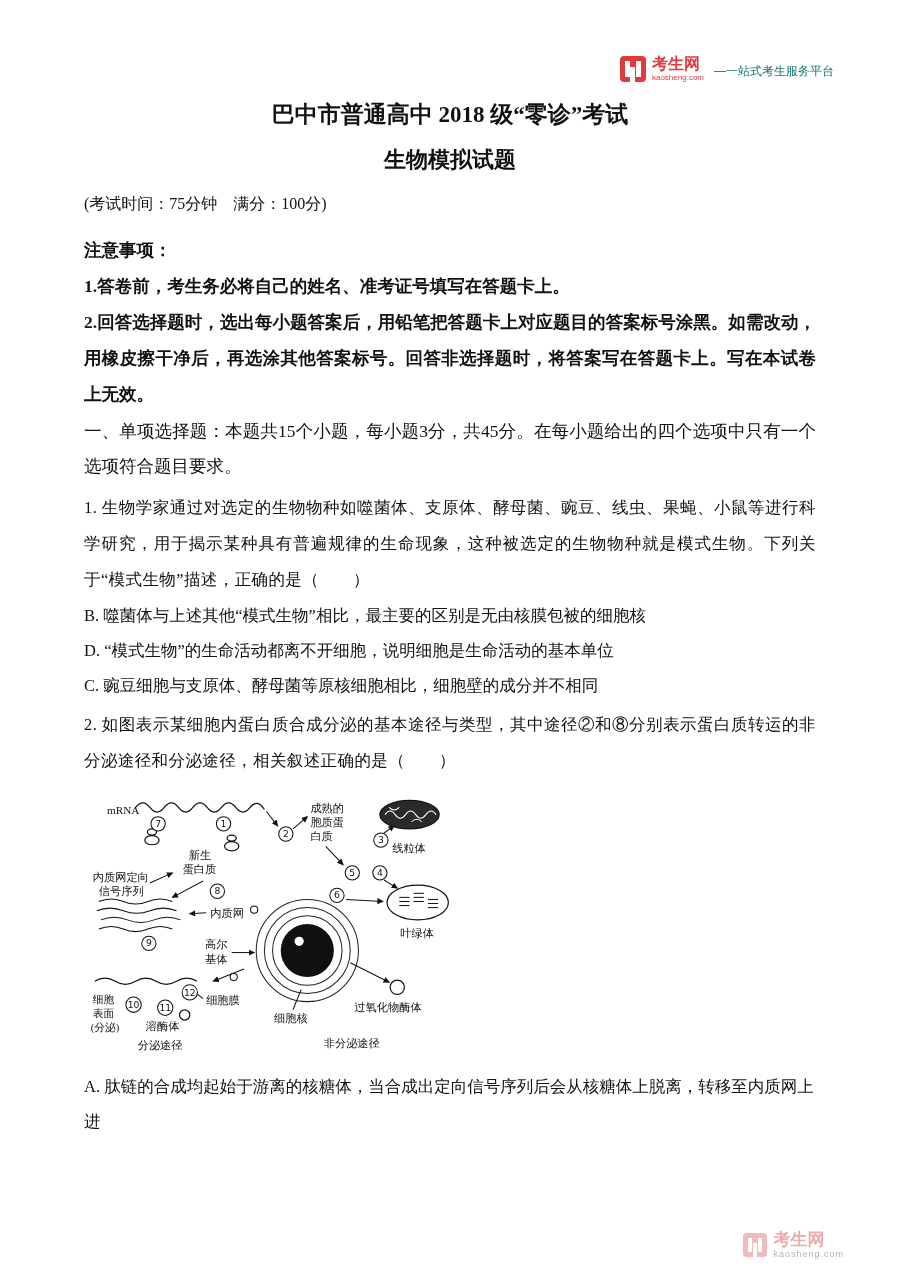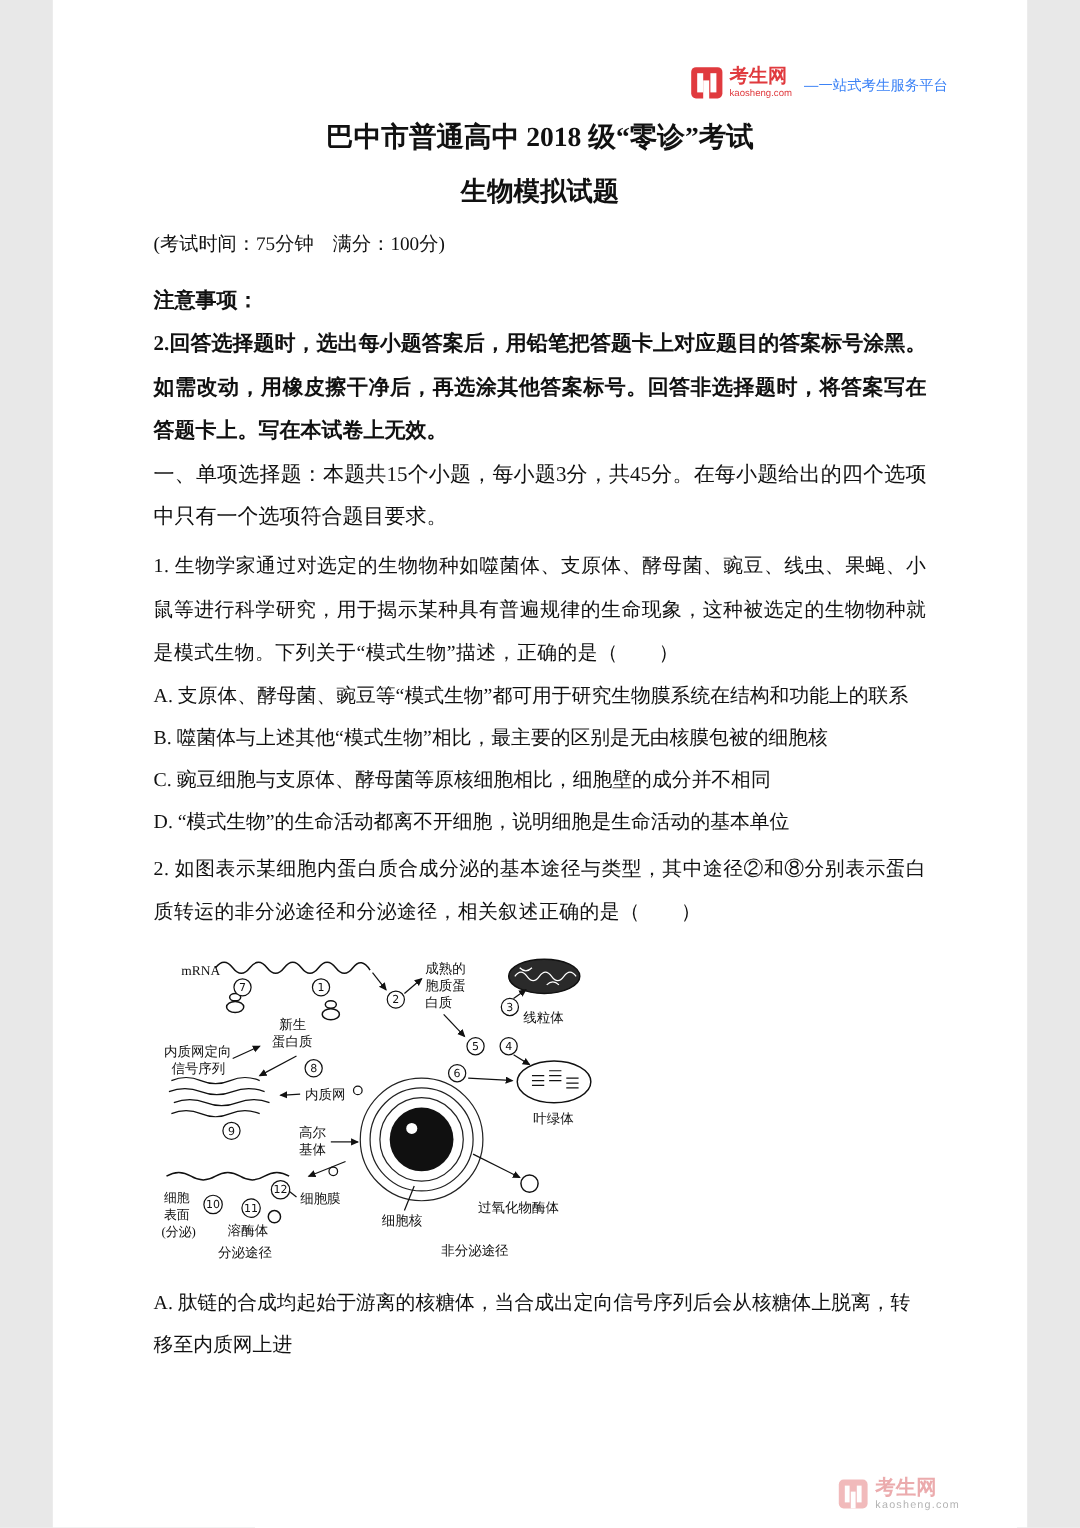--- a/index.html
+++ b/index.html
@@ -1,35 +1,35 @@
 <!DOCTYPE html>
 <html><head>
 <meta charset="utf-8">
 <style>
   html,body{margin:0;padding:0;background:#e8e8e8;}
   .page{
     position:relative;
-    width:812px;height:1273px;
+    width:900px;height:1273px;
     margin:0 auto;
     background:#ffffff;
     font-family:"Liberation Serif","DejaVu Serif",serif;
     color:#111;
     overflow:hidden;
   }
   .content{padding:100px 84px 0 84px;}
 
   
   .logo{position:absolute;top:56px;right:66px;display:flex;align-items:center;gap:6px;}
   .logo-icon{position:relative;width:26px;height:26px;background:#e03a3e;border-radius:4px;flex:0 0 auto;}
   .logo-icon::before{content:"";position:absolute;left:5px;top:5px;width:5px;height:16px;background:#fff;}
   .logo-icon::after{content:"";position:absolute;right:5px;top:5px;width:5px;height:16px;background:#fff;box-shadow:-6px 6px 0 0 #fff;}
   .logo-text{display:flex;flex-direction:column;line-height:1;}
   .logo-brand{font-family:"Liberation Sans",sans-serif;font-weight:bold;font-size:16px;color:#e03a3e;}
   .logo-domain{font-family:"Liberation Sans",sans-serif;font-size:8px;color:#e03a3e;margin-top:2px;}
-  .logo-tagline{font-family:"Liberation Sans",sans-serif;font-size:12px;color:#3b82f6;margin-left:4px;align-self:flex-end;padding-bottom:2px;}
+  .logo-tagline{font-family:"Liberation Sans",sans-serif;font-size:12px;color:#0f766e;margin-left:4px;align-self:flex-end;padding-bottom:2px;}
 
   
   .title{text-align:center;font-size:23px;font-weight:bold;margin:0 0 16px 0;line-height:30px;}
   .subtitle{text-align:center;font-size:22px;font-weight:bold;margin:0 0 18px 0;line-height:28px;}
   .exam-meta{text-align:left;font-size:16px;font-weight:normal;margin:0 0 16px 0;line-height:24px;}
 
   
   .notice-heading{font-size:17.5px;font-weight:bold;line-height:36px;margin:0;}
   .notice-item{font-size:17.5px;font-weight:bold;line-height:36px;margin:0;text-align:justify;}
   .section-heading{font-size:17.5px;font-weight:normal;line-height:35px;margin:2px 0 0 0;text-align:justify;}
@@ -70,29 +70,29 @@
     </span>
     <span class="logo-tagline">—一站式考生服务平台</span>
   </div>
 
   <div class="content">
     <h1 class="title">巴中市普通高中 2018 级“零诊”考试</h1>
     <h2 class="subtitle">生物模拟试题</h2>
     <p class="exam-meta">(考试时间：75分钟　满分：100分)</p>
 
     <p class="notice-heading">注意事项：</p>
+    <p class="notice-item">1.答卷前，考生务必将自己的姓名、准考证号填写在答题卡上。</p>
     <p class="notice-item">2.回答选择题时，选出每小题答案后，用铅笔把答题卡上对应题目的答案标号涂黑。如需改动，用橡皮擦干净后，再选涂其他答案标号。回答非选择题时，将答案写在答题卡上。写在本试卷上无效。</p>
 
     <p class="section-heading">一、单项选择题：本题共15个小题，每小题3分，共45分。在每小题给出的四个选项中只有一个选项符合题目要求。</p>
 
     <p class="stem">1. 生物学家通过对选定的生物物种如噬菌体、支原体、酵母菌、豌豆、线虫、果蝇、小鼠等进行科学研究，用于揭示某种具有普遍规律的生命现象，这种被选定的生物物种就是模式生物。下列关于“模式生物”描述，正确的是（　　）</p>
-    <p class="option">A. 支原体、酵母菌、豌豆等“模式生物”都可用于研究生物膜系统在结构和功能上的联系</p>
     <p class="option">B. 噬菌体与上述其他“模式生物”相比，最主要的区别是无由核膜包被的细胞核</p>
+    <p class="option">D. “模式生物”的生命活动都离不开细胞，说明细胞是生命活动的基本单位</p>
     <p class="option">C. 豌豆细胞与支原体、酵母菌等原核细胞相比，细胞壁的成分并不相同</p>
-    <p class="option">D. “模式生物”的生命活动都离不开细胞，说明细胞是生命活动的基本单位</p>
 
     <p class="q2-stem">2. 如图表示某细胞内蛋白质合成分泌的基本途径与类型，其中途径②和⑧分别表示蛋白质转运的非分泌途径和分泌途径，相关叙述正确的是（　　）</p>
 
     <div class="diagram-wrap">
       <svg width="405" height="278" viewBox="0 0 395 272" xmlns="http://www.w3.org/2000/svg">
         <defs>
           <marker id="arw" markerWidth="7" markerHeight="7" refX="5.5" refY="3" orient="auto">
             <path d="M0,0 L6.5,3 L0,6 Z" fill="#111"></path>
           </marker>
         </defs>

